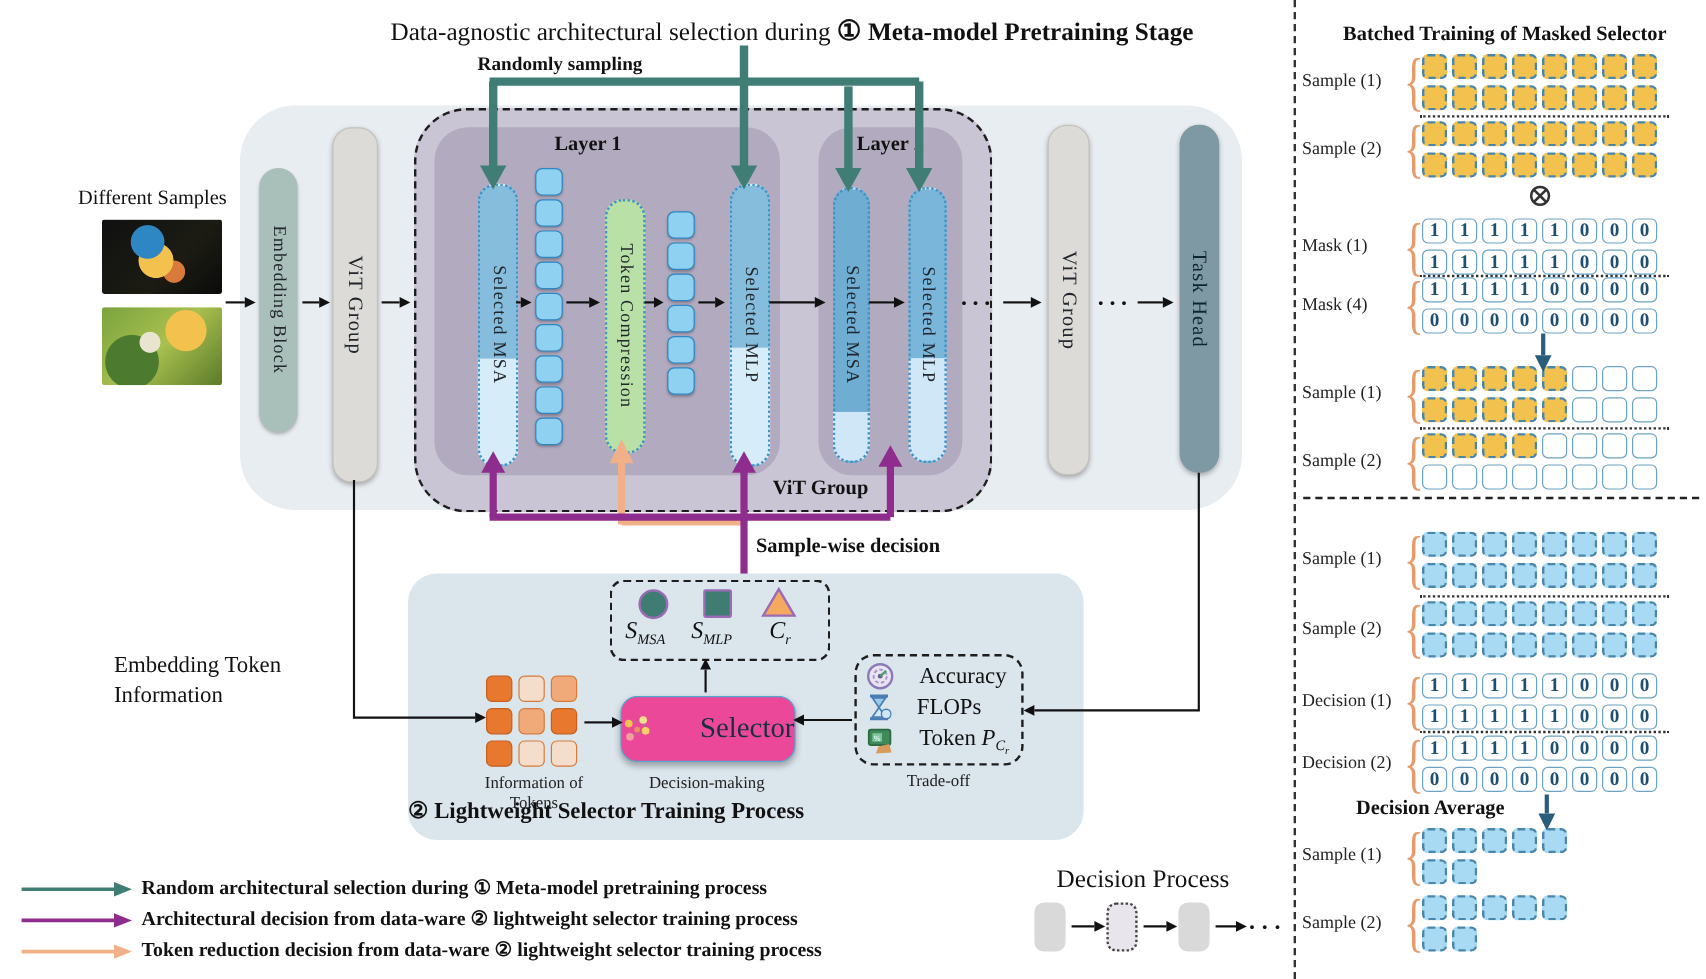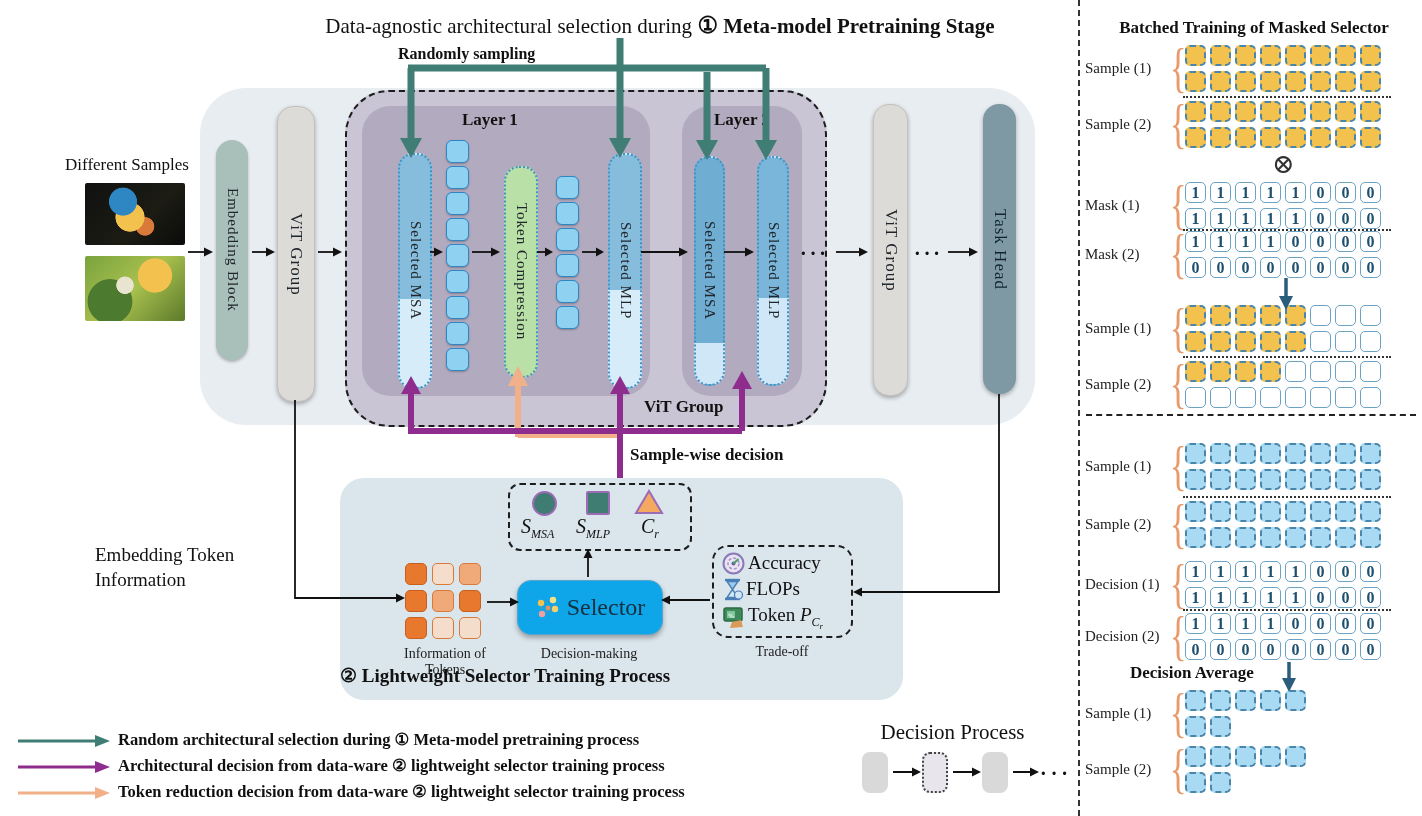--- a/index.html
+++ b/index.html
@@ -37,32 +37,32 @@
   .dots{position:absolute;font-weight:bold;font-size:20px;letter-spacing:3px;color:#111;}
   
   .bottom-box{position:absolute;left:340px;top:478px;width:563px;height:222px;background:#dbe5ec;border-radius:24px;}
   .info-grid{position:absolute;left:405px;top:563px;display:flex;flex-direction:column;gap:5px;}
   .info-grid .grid-row{display:flex;gap:5px;}
   .info-grid .cell{width:22px;height:22px;border-radius:5px;border:1.5px solid #d97a3a;}
   .c-od{background:#e8782e;border-color:#c75f1d!important;}
   .c-om{background:#f0aa7a;}
   .c-ol{background:#f5ddcc;}
   .small-cap{position:absolute;font-size:14px;color:#222;text-align:center;}
-  .selector-box{position:absolute;left:517px;top:580px;width:144px;height:53px;background:#0ea5e9;
-                border:1.6px solid #56a5cf;border-radius:14px;display:flex;align-items:center;justify-content:center;
+  .selector-box{position:absolute;left:517px;top:580px;width:144px;height:53px;background:#ec4899;
+                border:1.6px solid #56a5cf;border-radius:14px;display:flex;align-items:center;justify-content:space-between;
                 gap:6px;box-shadow:0 3px 5px rgba(0,0,0,.3);font-size:24px;color:#16303f;}
   .sbox{position:absolute;left:508px;top:483px;width:180px;height:64px;border:2px dashed #1d1d1d;border-radius:12px;}
   .shape-circle{position:absolute;width:21px;height:21px;border-radius:50%;background:#3f7d72;border:2px solid #9b6bb5;}
   .shape-square{position:absolute;width:20px;height:20px;background:#3f7d72;border:2px solid #9b6bb5;border-radius:2px;}
   .math{font-size:20px;font-style:italic;}
   .math sub{font-size:12px;font-style:italic;}
   .math sub sub{font-size:9px;}
   .tradeoff-box{position:absolute;left:712px;top:545px;width:141px;height:93px;border:2px dashed #1d1d1d;border-radius:16px;
                 display:flex;flex-direction:column;justify-content:space-evenly;padding:2px 0 2px 8px;box-sizing:border-box;}
-  .to-row{display:flex;align-items:center;gap:3px;font-size:19px;}
+  .to-row{display:flex;align-items:center;gap:21px;font-size:19px;}
   .panel-caption{position:absolute;left:340px;top:664px;width:563px;text-align:left;font-weight:bold;font-size:19px;}
   .embed-info{position:absolute;left:95px;top:543px;width:195px;font-size:19px;line-height:1.3;}
   
   .diff-samples{position:absolute;left:52px;top:155px;width:150px;font-size:17px;text-align:center;}
   .photo{position:absolute;width:100px;border-radius:2px;}
   .photo-macaw{left:85px;top:183px;height:62px;
     background:radial-gradient(circle at 38% 30%,#2e86c3 0 18%,transparent 19%),
                radial-gradient(circle at 45% 55%,#f2c14e 0 22%,transparent 23%),
                radial-gradient(circle at 60% 70%,#d97a3a 0 12%,transparent 13%),
                linear-gradient(135deg,#101010,#1c1c14 60%,#0a0a0a);}
@@ -339,21 +339,21 @@
           <span class="cell c-num">1</span>
           <span class="cell c-num">1</span>
           <span class="cell c-num">0</span>
           <span class="cell c-num">0</span>
           <span class="cell c-num">0</span>
         </div>
       </div>
   </div>
   <div class="rp-dotsep" style="top:229px;"></div>
   <div class="rp-group" style="top:231px;">
-    <span class="rp-label">Mask (2)</span>
+    <span class="rp-label">Mask (4)</span>
     <span class="rp-brace">{</span>
     <div class="rp-rows">
         <div class="rp-row">
           <span class="cell c-num">1</span>
           <span class="cell c-num">1</span>
           <span class="cell c-num">1</span>
           <span class="cell c-num">1</span>
           <span class="cell c-num">0</span>
           <span class="cell c-num">0</span>
           <span class="cell c-num">0</span>

